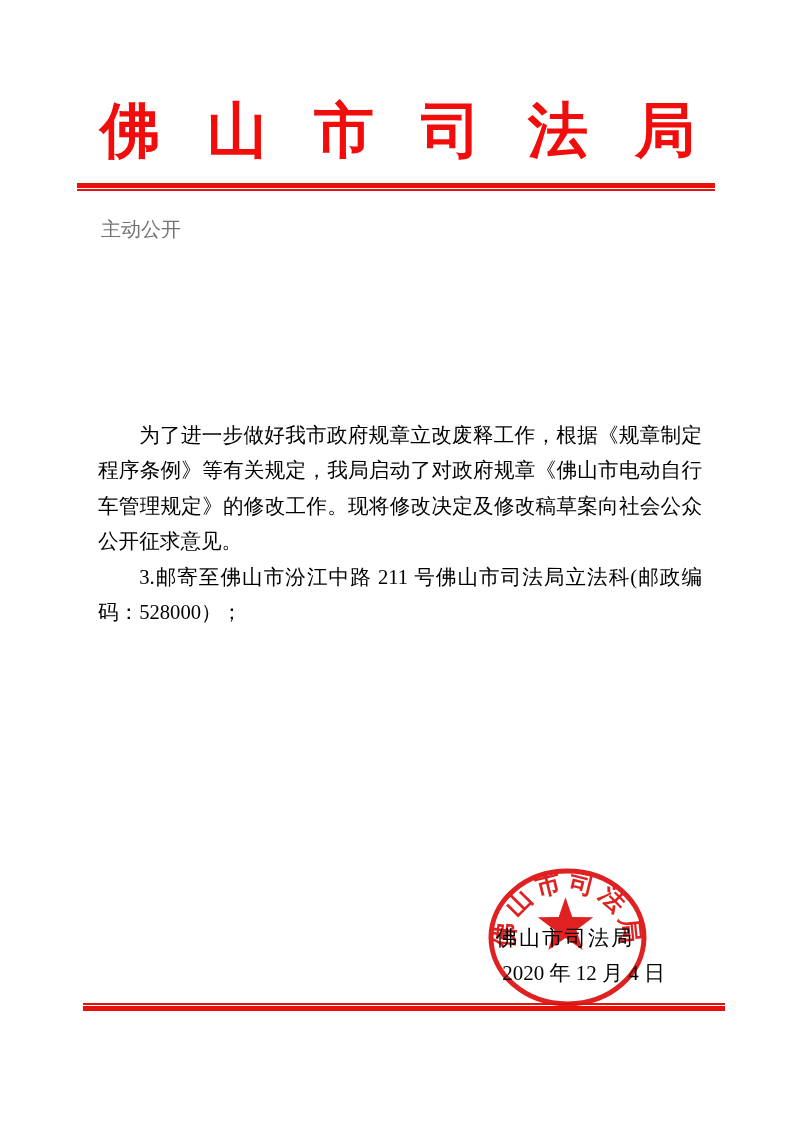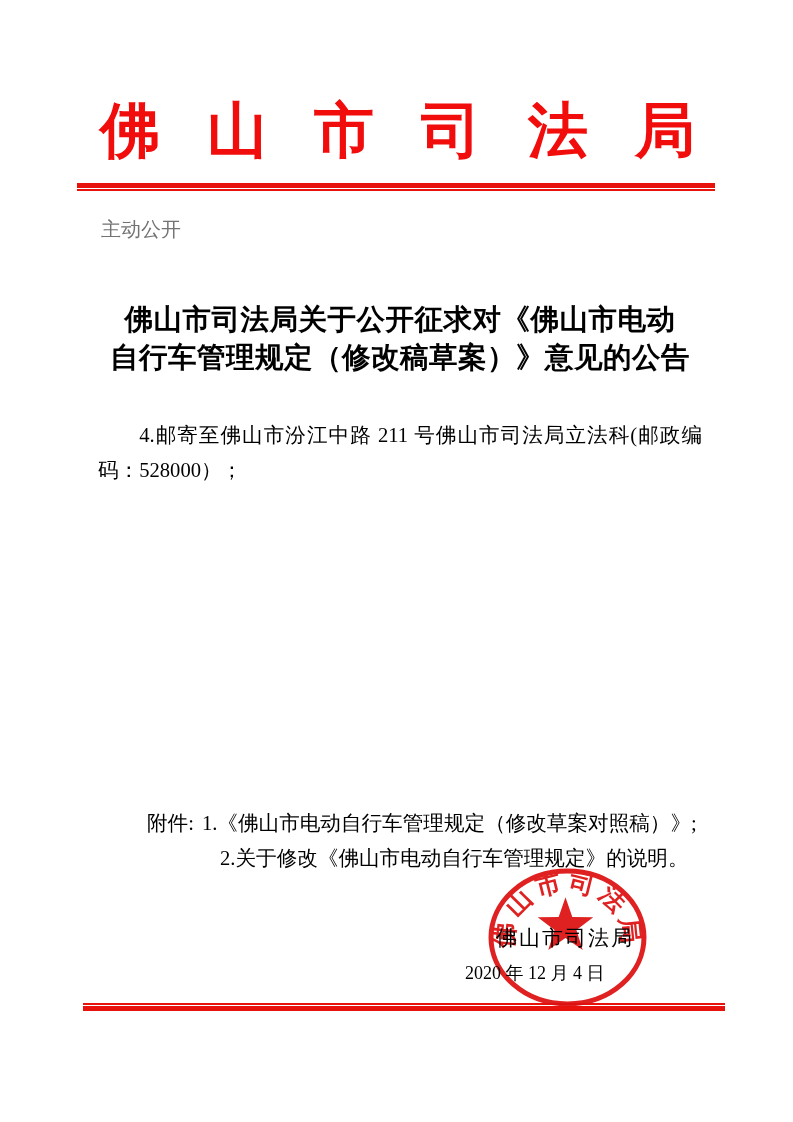--- a/index.html
+++ b/index.html
@@ -49,21 +49,21 @@
   .att-line1 .att-label{margin-right:8px;}
   .att-line2{padding-left:122px;}
   
   .sig-org{
     position:absolute;left:465px;top:922px;width:200px;
     font-size:21px;line-height:32px;text-align:center;
     letter-spacing:2px;z-index:3;
   }
   .sig-date{
     position:absolute;left:465px;top:957px;width:200px;
-    font-size:18px;line-height:32px;text-align:left;z-index:3;
+    font-size:21px;line-height:32px;text-align:right;z-index:3;
   }
   
   .seal{
     position:absolute;left:486px;top:866px;width:164px;height:144px;
     z-index:1;opacity:0.93;
   }
   
   .rule-bottom{position:absolute;left:83px;top:1003px;width:642px;}
   .rule-bottom .thin{height:2px;background:#e8120c;}
   .rule-bottom .thick{height:5px;background:#e8120c;margin-top:1px;}
@@ -75,33 +75,26 @@
 
   <div class="masthead">佛山市司法局</div>
 
   <div class="rule-top">
     <div class="thick"></div>
     <div class="thin"></div>
   </div>
 
   <div class="disclosure">主动公开</div>
 
-  <h1 class="title">佛山市司法局关于公开征求对《佛山市电动
-自行车管理规定（修改稿草案）》意见的公告</h1>
 
   <div class="bodytext">
-    <p>4.邮寄至佛山市汾江中路 211 号佛山市司法局立法科(邮政编码：528000）；</p>
+    <p>为了进一步做好我市政府规章立改废释工作，根据《规章制定程序条例》等有关规定，我局启动了对政府规章《佛山市电动自行车管理规定》的修改工作。现将修改决定及修改稿草案向社会公众公开征求意见。</p>
+    <p>3.邮寄至佛山市汾江中路 211 号佛山市司法局立法科(邮政编码：528000）；</p>
   </div>
 
-  <div class="attachments">
-    <div class="att-line1">
-      <span class="att-label">附件:</span><span>1.《佛山市电动自行车管理规定（修改草案对照稿）》;</span>
-    </div>
-    <div class="att-line2">2.关于修改《佛山市电动自行车管理规定》的说明。</div>
-  </div>
 
   <div class="sig-org">佛山市司法局</div>
   <div class="sig-date">2020 年 12 月 4 日</div>
 
   <svg class="seal" viewBox="0 0 163 143">
     <ellipse cx="81" cy="71" rx="76" ry="66" fill="none" stroke="#dd1111" stroke-width="5"></ellipse>
     <polygon fill="#dd1111" points="79,31 85.8,50.7 106.6,51 89.9,63.6 96.1,83.5 79,71.5 61.9,83.5 68.1,63.6 51.4,51 72.2,50.7"></polygon>
     <path id="sealArc" d="M 32 91 A 54 47 0 1 1 130 91" fill="none"></path>
     <text font-size="25" font-weight="bold" fill="#dd1111" letter-spacing="5" font-family="Liberation Serif, serif">
       <textPath href="#sealArc" startOffset="50%" text-anchor="middle">佛山市司法局</textPath>

